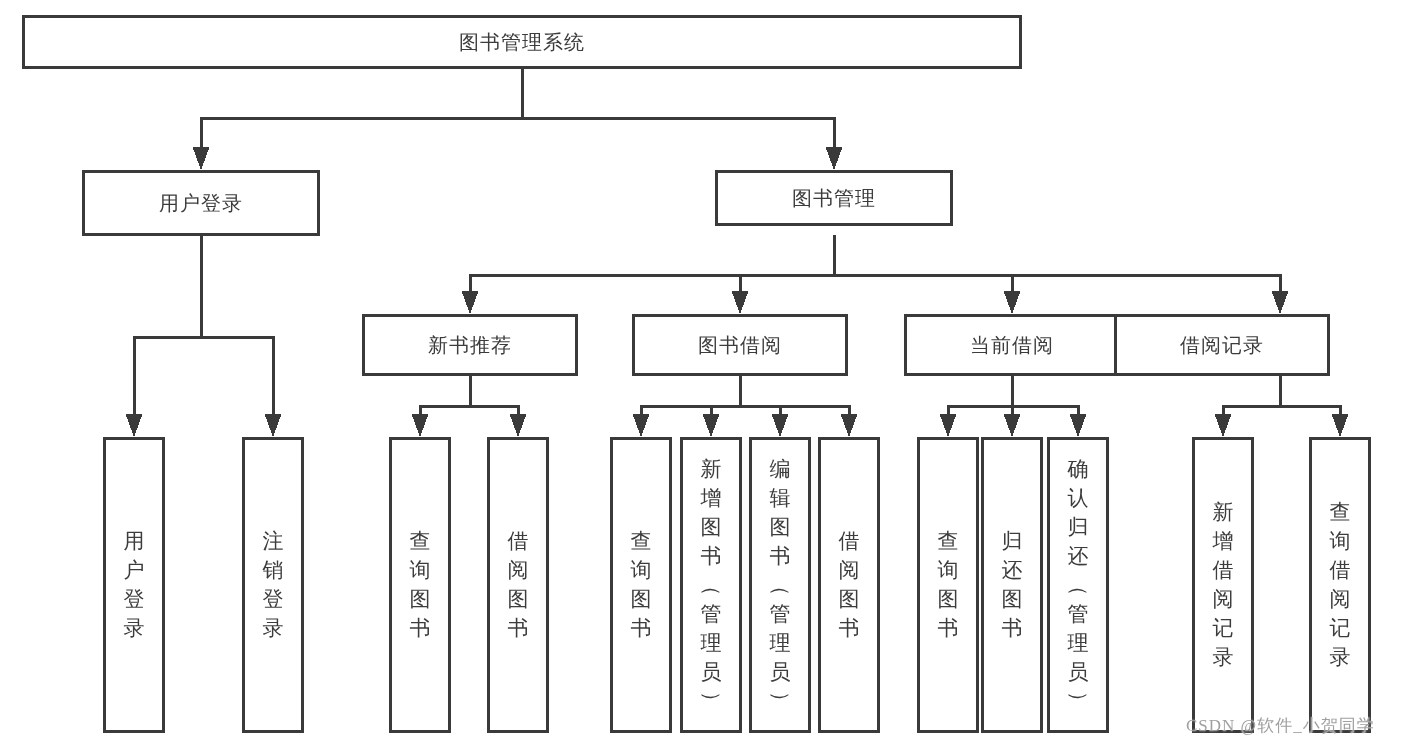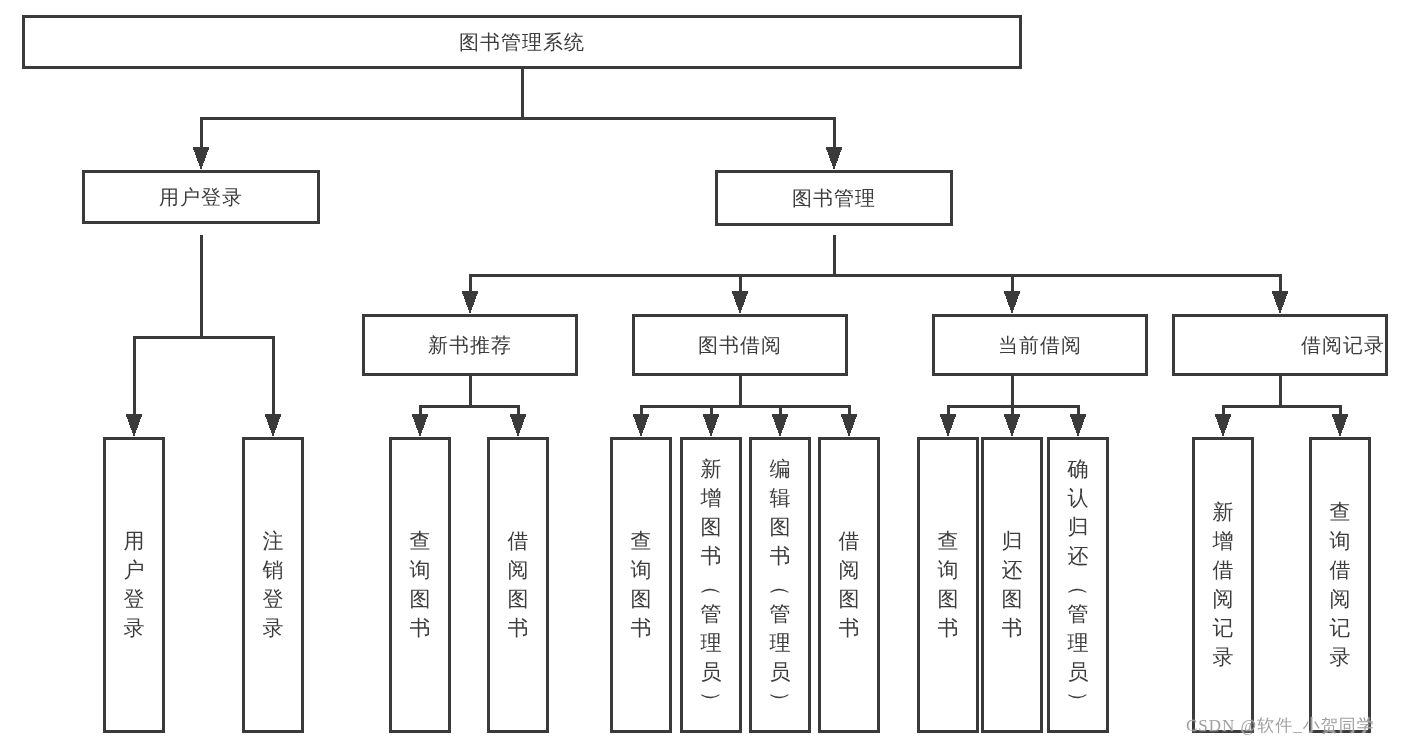--- a/index.html
+++ b/index.html
@@ -110,37 +110,37 @@
       <line x1="1340" y1="404.5" x2="1340" y2="416"></line>
       <polygon points="1214.5,414 1231.5,414 1223,437" stroke="none"></polygon>
       <polygon points="1331.5,414 1348.5,414 1340,437" stroke="none"></polygon>
     </g>
   </svg>
 
   <div class="box" style="left:22px;top:15px;width:1000px;height:54px;">
     <span class="hlabel">图书管理系统</span>
   </div>
 
-  <div class="box" style="left:82px;top:170px;width:238px;height:54px;">
+  <div class="box" style="left:82px;top:170px;width:238px;height:66px;">
     <span class="hlabel">用户登录</span>
   </div>
   <div class="box" style="left:715px;top:170px;width:238px;height:56px;">
     <span class="hlabel">图书管理</span>
   </div>
 
   <div class="box" style="left:632px;top:314px;width:216px;height:62px;">
     <span class="hlabel">图书借阅</span>
   </div>
   <div class="box" style="left:362px;top:314px;width:216px;height:62px;">
     <span class="hlabel">新书推荐</span>
   </div>
-  <div class="box" style="left:904px;top:314px;width:216px;height:62px;margin-left:28px;">
+  <div class="box" style="left:904px;top:314px;width:216px;height:62px;">
     <span class="hlabel">当前借阅</span>
   </div>
-  <div class="box" style="left:1172px;top:314px;width:216px;height:62px;justify-content:flex-end;">
+  <div class="box" style="left:1114px;top:314px;width:216px;height:62px;">
     <span class="hlabel">借阅记录</span>
   </div>
 
   <div class="box" style="left:103px;top:437px;width:62px;height:296px;">
     <div class="vtext">
         <span>用</span>
         <span>户</span>
         <span>登</span>
         <span>录</span>
       </div>

